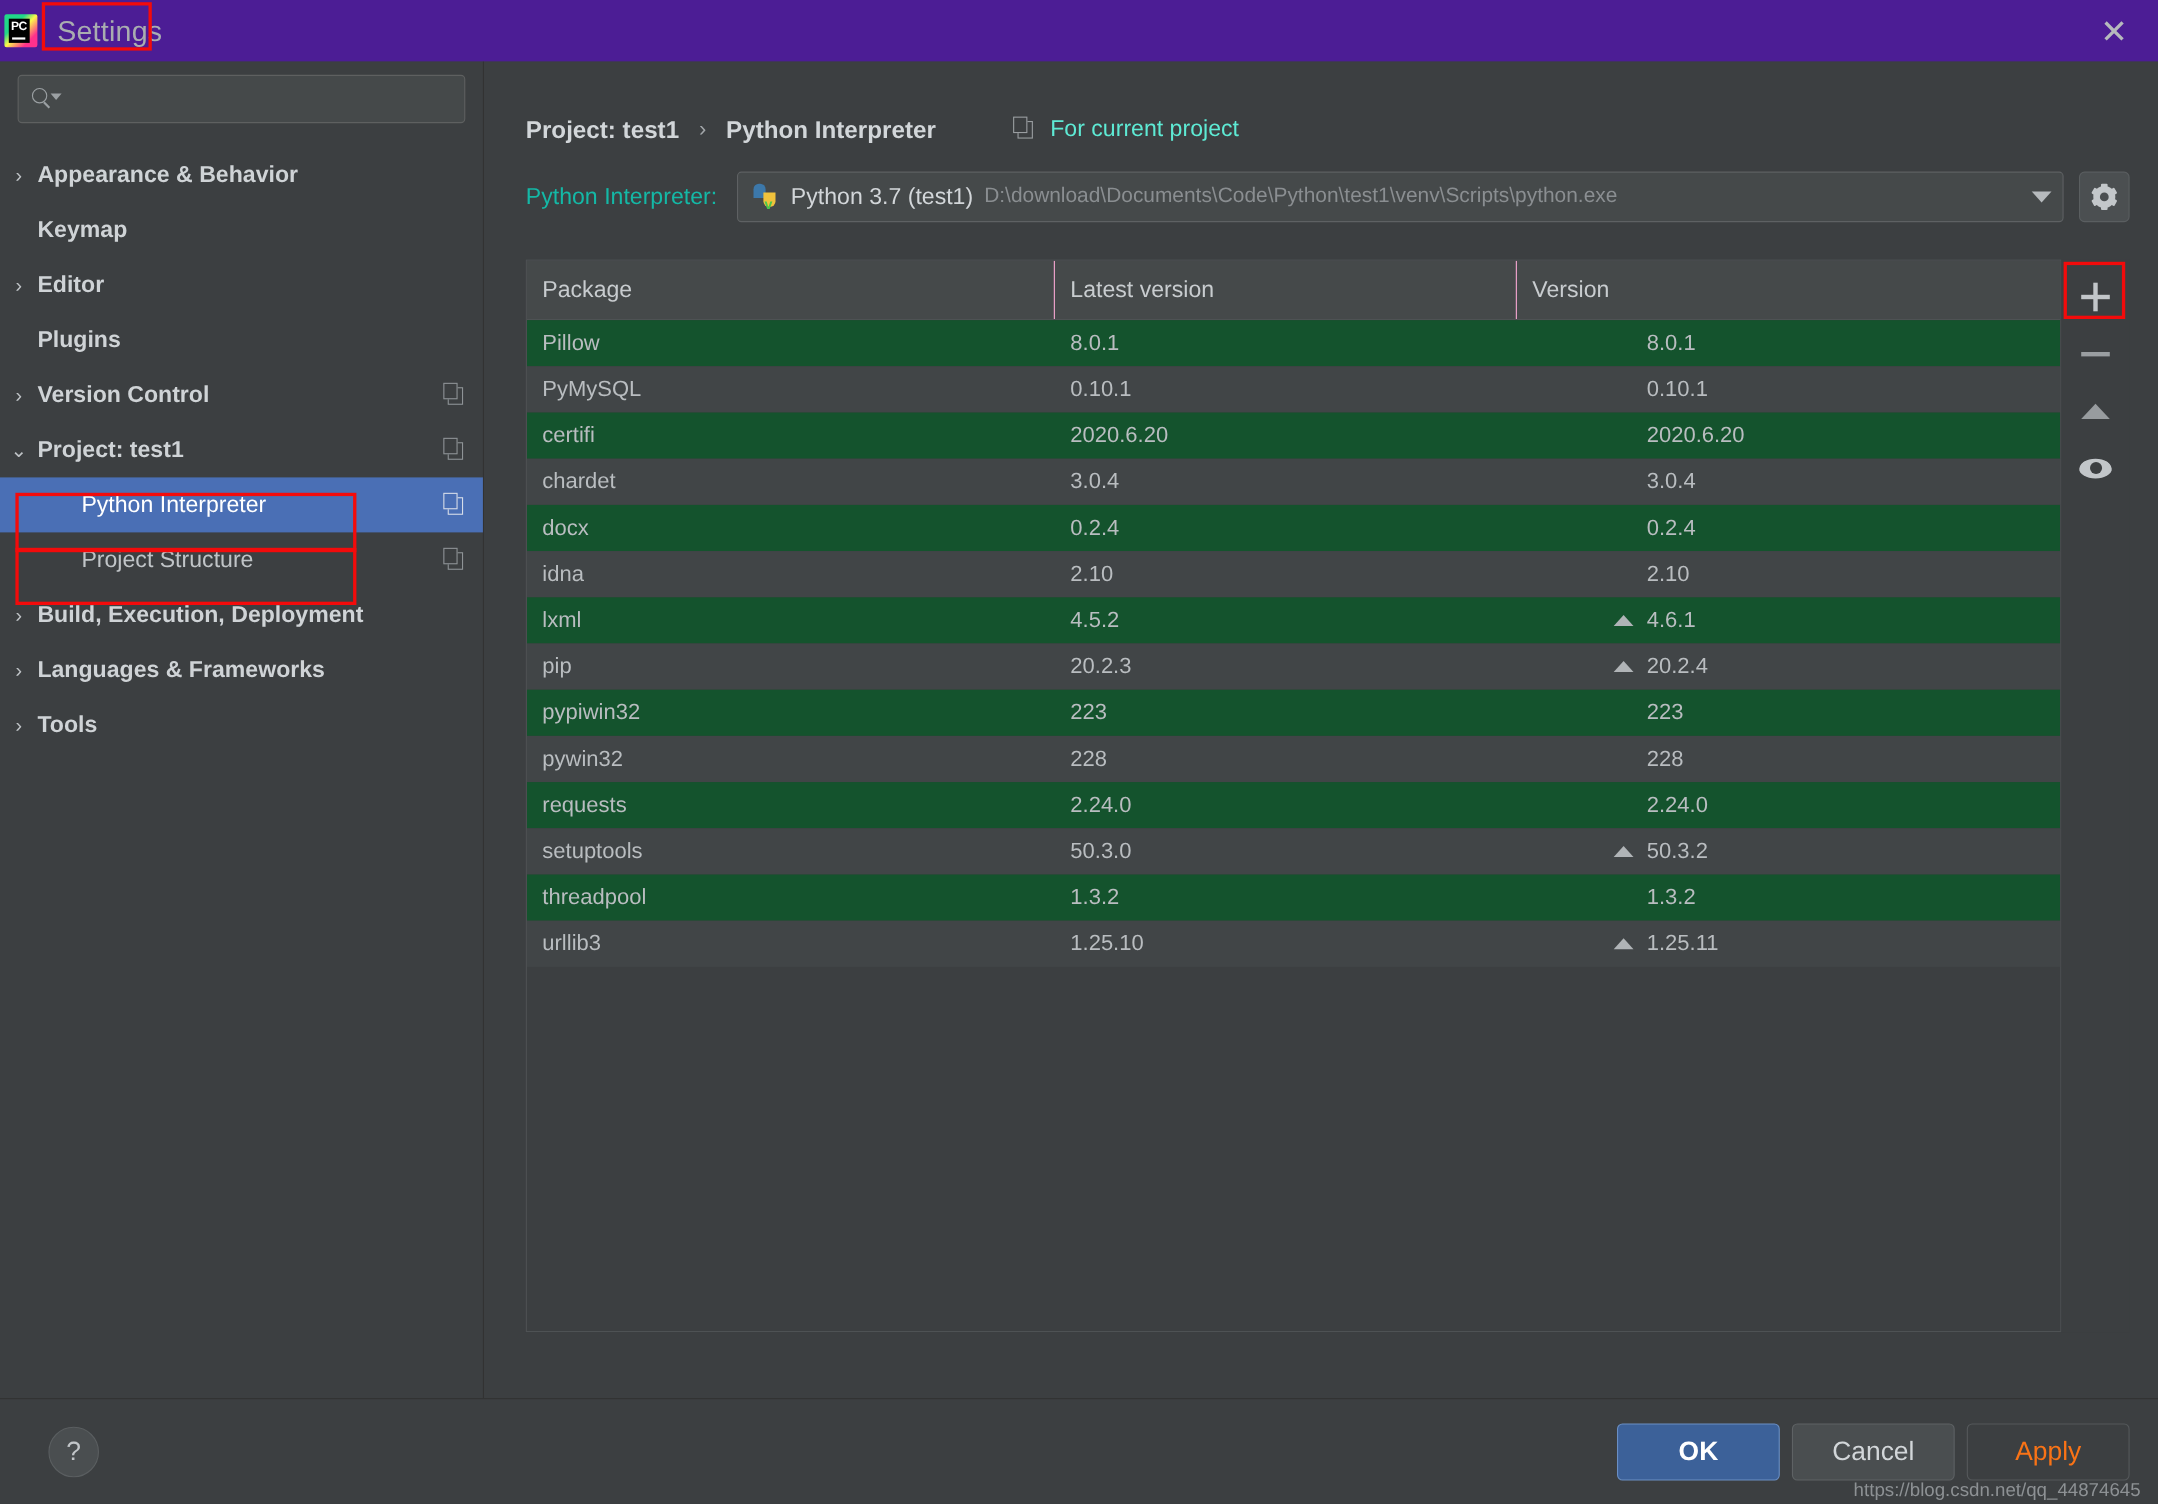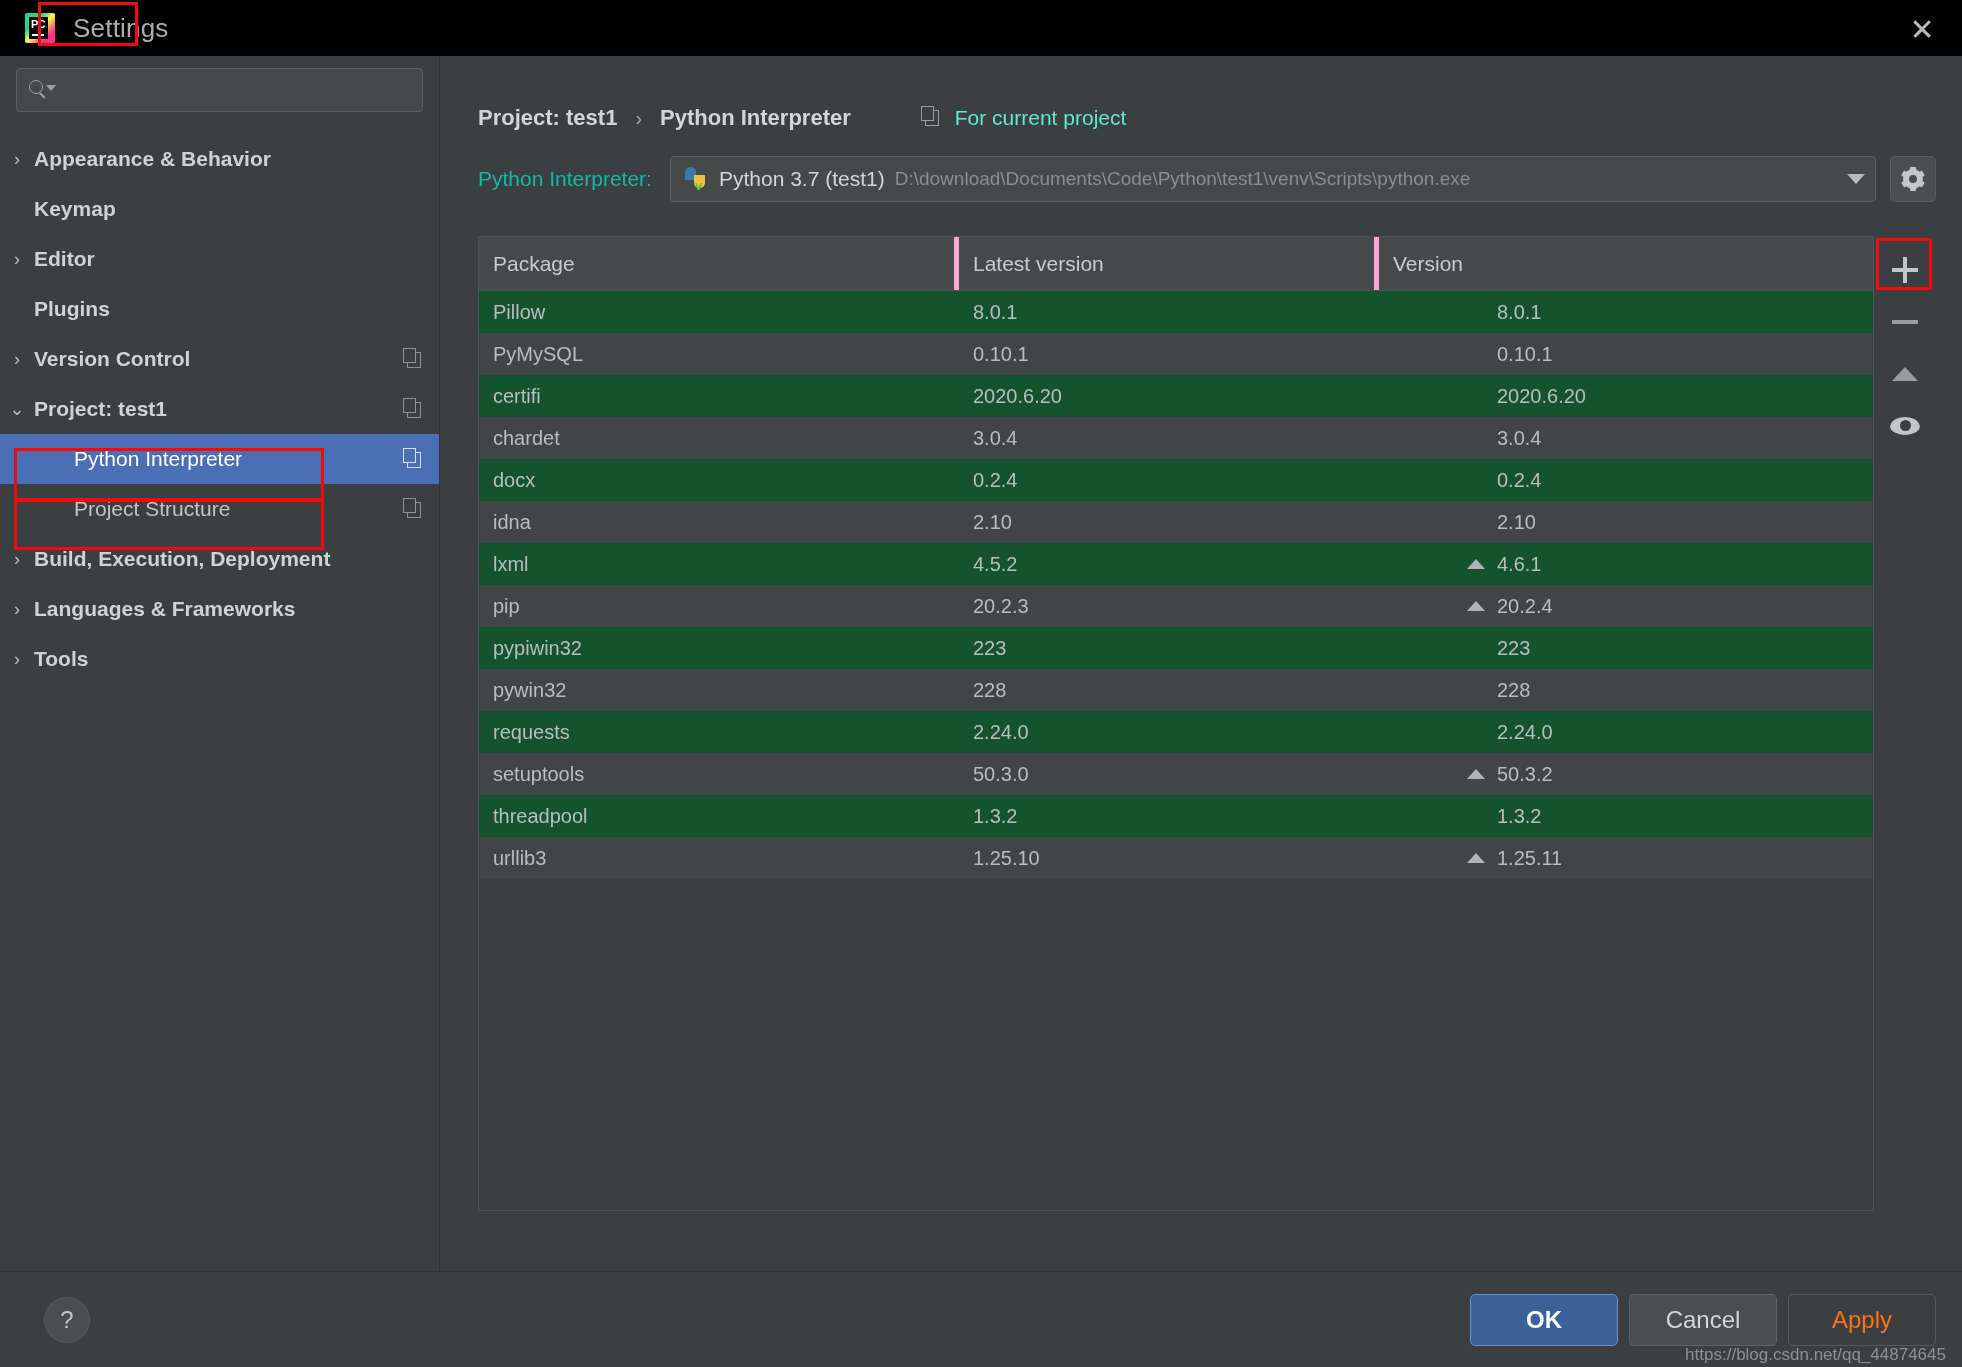--- a/index.html
+++ b/index.html
@@ -12,23 +12,23 @@
   .app {
     position: relative;
     width: 1962px; height: 1367px;
     background: #3C3F41;
     display: flex; flex-direction: column;
   }
 
   
   .titlebar {
     height: 56px; flex: 0 0 56px;
-    background: #000000;
-    display: flex; align-items: center;
-    padding-left: 25px;
+    background: #4c1d95;
+    display: flex; align-items: center;
+    padding-left: 4px;
     position: relative;
   }
   .pc-logo {
     width: 30px; height: 30px;
     flex: 0 0 30px;
     border-radius: 2px;
     position: relative;
     overflow: hidden;
     background: linear-gradient(135deg,#21D789 0%,#21D789 32%,#FCF84A 50%,#FF318C 78%,#FF318C 100%);
   }
@@ -279,21 +279,21 @@
   .thead {
     display: flex;
     height: 54px; flex: 0 0 54px;
     background: #45494A;
     border-bottom: 1px solid #4E5254;
   }
   .th {
     display: flex; align-items: center;
     padding-left: 14px;
     font-size: 21px; color: #C8CCCF;
-    border-right: 5px solid #f9a8d4;
+    border-right: 1px solid #f9a8d4;
   }
   .th:last-child { border-right: 0; }
   .col-pkg { width: 480px; flex: 0 0 480px; }
   .col-ver { width: 494px; flex: 0 0 494px; }
   .col-lat { flex: 1; }
   .tbody { flex: 1; overflow: hidden; }
   .trow {
     display: flex;
     height: 42px;
     align-items: center;

